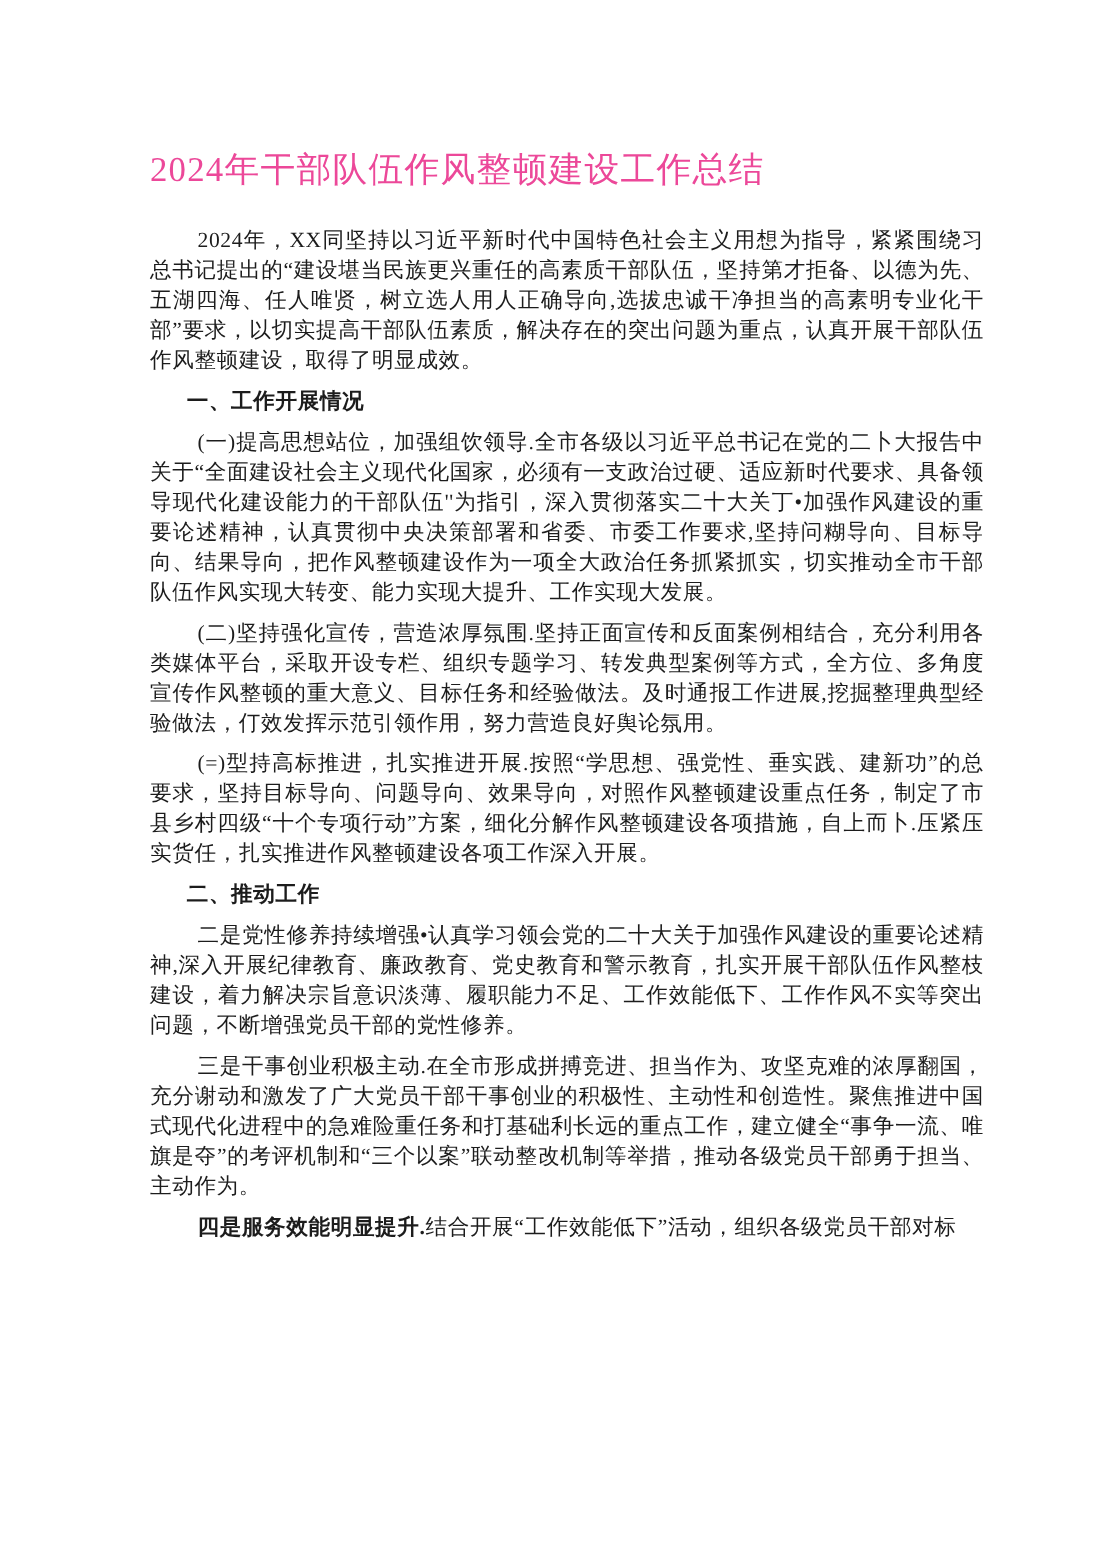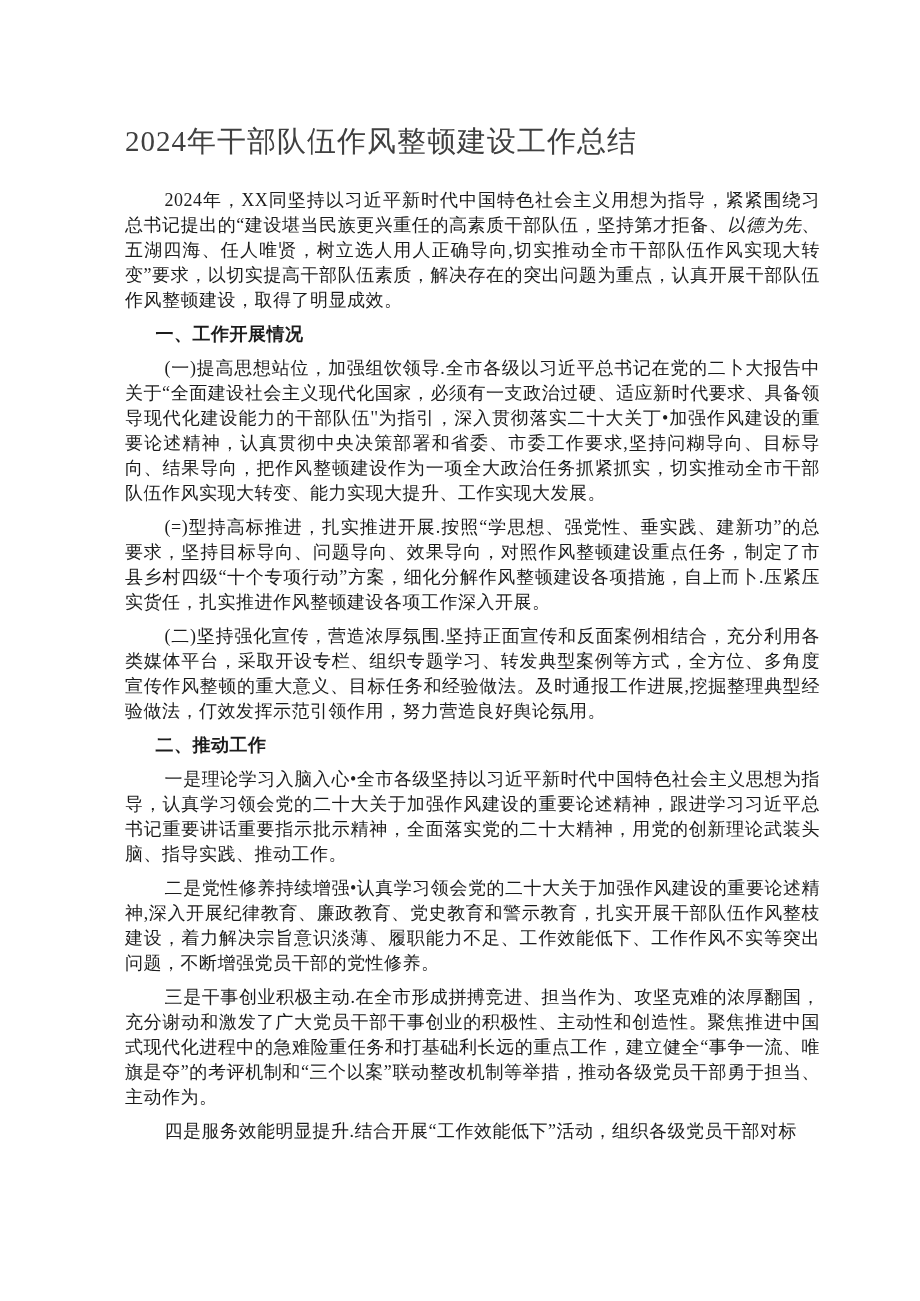--- a/index.html
+++ b/index.html
@@ -15,61 +15,60 @@
     padding: 122px 100px 160px 125px;
     font-family: "Liberation Serif", "DejaVu Serif", serif;
     color: #1c1c1c;
     overflow: hidden;
   }
   .doc-title {
     font-size: 29px;
     font-weight: 400;
     margin: 0 0 26px 0;
     letter-spacing: 1px;
-    color: #404040;
+    color: #ec4899;
   }
   .para {
     font-size: 18px;
     line-height: 25px;
     text-align: justify;
     text-indent: 2.2em;
     margin: 0 0 9px 0;
     letter-spacing: 0.5px;
   }
   .section-heading {
     font-size: 18px;
     line-height: 25px;
     text-indent: 1.7em;
     margin: 0 0 9px 0;
     letter-spacing: 0.5px;
     font-weight: bold;
   }
-  .seg-italic { font-style: italic; }
-  .seg-bold { font-weight: 400; }
+  .seg-italic { }
+  .seg-bold { font-weight: 700; }
 </style>
 </head>
 <body>
 
 <div class="page">
 
   <h1 class="doc-title">2024年干部队伍作风整顿建设工作总结</h1>
 
-  <p class="para"><span>2024年，XX同坚持以习近平新时代中国特色社会主义用想为指导，紧紧围绕习总书记提出的“建设堪当民族更兴重任的高素质干部队伍，坚持第才拒备、</span><span class="seg-italic">以德为先</span><span>、五湖四海、任人唯贤，树立选人用人正确导向,切实推动全市干部队伍作风实现大转变”要求，以切实提高干部队伍素质，解决存在的突出问题为重点，认真开展干部队伍作风整顿建设，取得了明显成效。</span></p>
+  <p class="para"><span>2024年，XX同坚持以习近平新时代中国特色社会主义用想为指导，紧紧围绕习总书记提出的“建设堪当民族更兴重任的高素质干部队伍，坚持第才拒备、</span><span class="seg-italic">以德为先</span><span>、五湖四海、任人唯贤，树立选人用人正确导向,选拔忠诚干净担当的高素明专业化干部”要求，以切实提高干部队伍素质，解决存在的突出问题为重点，认真开展干部队伍作风整顿建设，取得了明显成效。</span></p>
 
   <p class="section-heading">一、工作开展情况</p>
 
   <p class="para">(一)提高思想站位，加强组饮领导.全市各级以习近平总书记在党的二卜大报告中关于“全面建设社会主义现代化国家，必须有一支政治过硬、适应新时代要求、具备领导现代化建设能力的干部队伍''为指引，深入贯彻落实二十大关丁•加强作风建设的重要论述精神，认真贯彻中央决策部署和省委、市委工作要求,坚持问糊导向、目标导向、结果导向，把作风整顿建设作为一项全大政治任务抓紧抓实，切实推动全市干部队伍作风实现大转变、能力实现大提升、工作实现大发展。</p>
 
+  <p class="para">(二)坚持强化宣传，营造浓厚氛围.坚持正面宣传和反面案例相结合，充分利用各类媒体平台，采取开设专栏、组织专题学习、转发典型案例等方式，全方位、多角度宣传作风整顿的重大意义、目标任务和经验做法。及时通报工作进展,挖掘整理典型经验做法，仃效发挥示范引领作用，努力营造良好舆论氛用。</p>
+
   <p class="para">(=)型持高标推进，扎实推进开展.按照“学思想、强党性、垂实践、建新功”的总要求，坚持目标导向、问题导向、效果导向，对照作风整顿建设重点任务，制定了市县乡村四级“十个专项行动”方案，细化分解作风整顿建设各项措施，自上而卜.压紧压实货任，扎实推进作风整顿建设各项工作深入开展。</p>
-
-  <p class="para">(二)坚持强化宣传，营造浓厚氛围.坚持正面宣传和反面案例相结合，充分利用各类媒体平台，采取开设专栏、组织专题学习、转发典型案例等方式，全方位、多角度宣传作风整顿的重大意义、目标任务和经验做法。及时通报工作进展,挖掘整理典型经验做法，仃效发挥示范引领作用，努力营造良好舆论氛用。</p>
 
   <p class="section-heading">二、推动工作</p>
 
-  <p class="para">一是理论学习入脑入心•全市各级坚持以习近平新时代中国特色社会主义思想为指导，认真学习领会党的二十大关于加强作风建设的重要论述精神，跟进学习习近平总书记重要讲话重要指示批示精神，全面落实党的二十大精神，用党的创新理论武装头脑、指导实践、推动工作。</p>
 
   <p class="para">二是党性修养持续增强•认真学习领会党的二十大关于加强作风建设的重要论述精神,深入开展纪律教育、廉政教育、党史教育和警示教育，扎实开展干部队伍作风整枝建设，着力解决宗旨意识淡薄、履职能力不足、工作效能低下、工作作风不实等突出问题，不断增强党员干部的党性修养。</p>
 
   <p class="para">三是干事创业积极主动.在全市形成拼搏竞进、担当作为、攻坚克难的浓厚翻国，充分谢动和激发了广大党员干部干事创业的积极性、主动性和创造性。聚焦推进中国式现代化进程中的急难险重任务和打基础利长远的重点工作，建立健全“事争一流、唯旗是夺”的考评机制和“三个以案”联动整改机制等举措，推动各级党员干部勇于担当、主动作为。</p>
 
   <p class="para"><span class="seg-bold">四是服务效能明显提升.</span><span>结合开展“工作效能低下”活动，组织各级党员干部对标</span></p>
 
 </div>
 
 </body></html>

